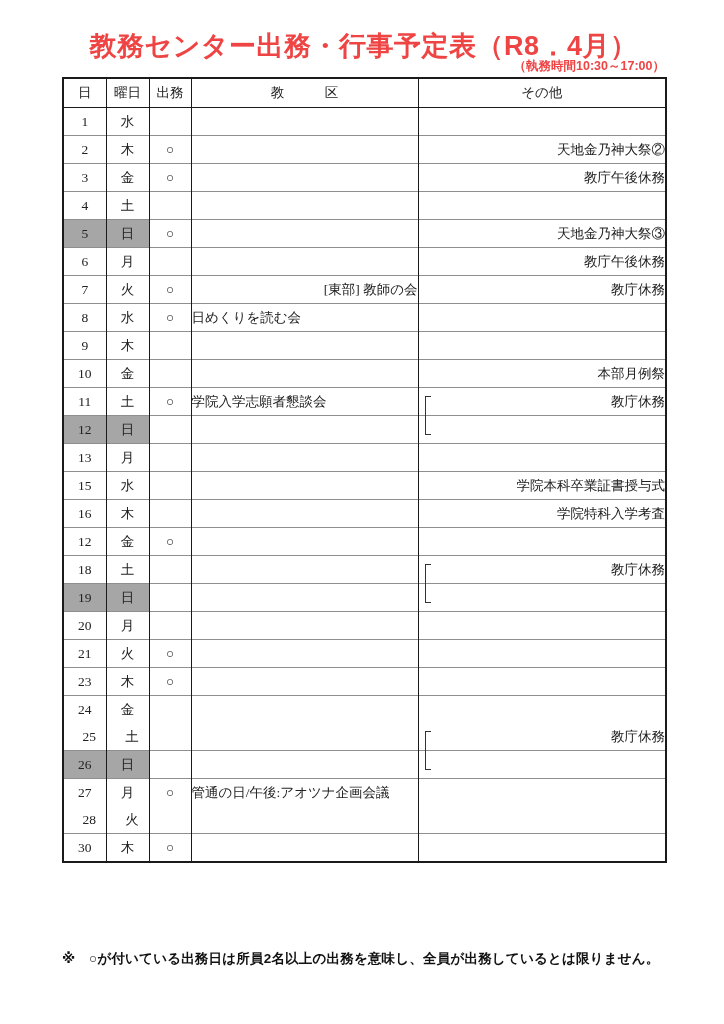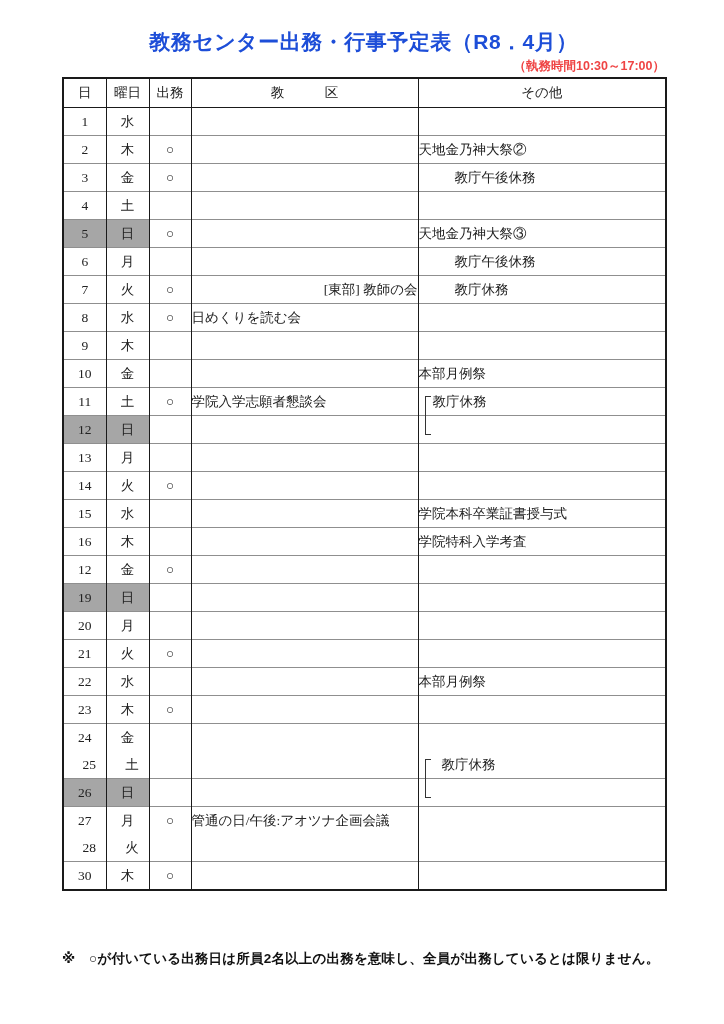--- a/index.html
+++ b/index.html
@@ -2,21 +2,21 @@
 <html><head>
 <meta charset="utf-8">
 <style>
   html,body{margin:0;padding:0;background:#ffffff;}
   body{width:724px;height:1024px;position:relative;overflow:hidden;
        font-family:"Liberation Serif","DejaVu Serif",serif;color:#1f1f1f;}
   .page{position:absolute;inset:0;background:#fff;}
 
   .title{position:absolute;top:28px;left:62px;width:603px;text-align:center;
          font-family:"Liberation Sans","DejaVu Sans",sans-serif;
-         font-weight:bold;font-size:21px;letter-spacing:.5px;color:#1d4ed8;}
+         font-weight:bold;font-size:27px;letter-spacing:.5px;color:#ef4444;}
   .subtitle{position:absolute;top:58px;left:62px;width:603px;text-align:right;
             font-family:"Liberation Sans","DejaVu Sans",sans-serif;
             font-weight:bold;font-size:12.5px;color:#ef4444;}
 
   table.sched{position:absolute;top:77px;left:62px;width:603px;
               border-collapse:collapse;table-layout:fixed;
               border:2px solid #1a1a1a;}
   table.sched col.c-day{width:43px;}
   table.sched col.c-wd{width:43px;}
   table.sched col.c-at{width:42px;}
@@ -33,21 +33,21 @@
                  white-space:nowrap;overflow:visible;color:#222;}
   table.sched td:last-child{border-right:none;}
   table.sched tbody tr:first-child td{border-top:none;}
   table.sched tr.nosep td{border-top:none;padding-left:9px;}
 
   td.day{text-align:center;font-size:13px;}
   td.wd{text-align:center;}
   td.at{text-align:center;font-size:14px;}
   td.ky{text-align:left;padding:0 5px;}
   td.ky.right{text-align:right;}
-  td.ot{text-align:left;padding-left:5px;position:relative;}
+  td.ot{text-align:right;padding-left:5px;position:relative;}
   td.ot.indent{padding-left:36px;}
   td.gray{background:#a6a6a6;}
 
   .bracket{position:absolute;left:6px;top:8px;width:5px;height:37px;
            border-left:1.3px solid #333;border-top:1.3px solid #333;
            border-bottom:1.3px solid #333;z-index:2;}
   .btext{margin-left:14px;}
 
   .footnote{position:absolute;top:950px;left:62px;width:640px;
             font-family:"Liberation Sans","DejaVu Sans",sans-serif;
@@ -164,27 +164,20 @@
       <td class="ot"></td>
     </tr>
         <tr>
       <td class="day">13</td>
       <td class="wd">月</td>
       <td class="at"></td>
       <td class="ky"></td>
       <td class="ot"></td>
     </tr>
         <tr>
-      <td class="day">14</td>
-      <td class="wd">火</td>
-      <td class="at">○</td>
-      <td class="ky"></td>
-      <td class="ot"></td>
-    </tr>
-        <tr>
       <td class="day">15</td>
       <td class="wd">水</td>
       <td class="at"></td>
       <td class="ky"></td>
       <td class="ot">学院本科卒業証書授与式</td>
     </tr>
         <tr>
       <td class="day">16</td>
       <td class="wd">木</td>
       <td class="at"></td>
@@ -192,46 +185,46 @@
       <td class="ot">学院特科入学考査</td>
     </tr>
         <tr>
       <td class="day">12</td>
       <td class="wd">金</td>
       <td class="at">○</td>
       <td class="ky"></td>
       <td class="ot"></td>
     </tr>
         <tr>
+      <td class="day">18</td>
+      <td class="wd">土</td>
+      <td class="at"></td>
+      <td class="ky"></td>
+      <td class="ot"><span class="bracket"></span><span class="btext">教庁休務</span></td>
+    </tr>
+        <tr>
       <td class="day gray">19</td>
       <td class="wd gray">日</td>
       <td class="at"></td>
       <td class="ky"></td>
       <td class="ot"></td>
     </tr>
         <tr>
       <td class="day">20</td>
       <td class="wd">月</td>
       <td class="at"></td>
       <td class="ky"></td>
       <td class="ot"></td>
     </tr>
         <tr>
       <td class="day">21</td>
       <td class="wd">火</td>
       <td class="at">○</td>
       <td class="ky"></td>
       <td class="ot"></td>
-    </tr>
-        <tr>
-      <td class="day">22</td>
-      <td class="wd">水</td>
-      <td class="at"></td>
-      <td class="ky"></td>
-      <td class="ot">本部月例祭</td>
     </tr>
         <tr>
       <td class="day">23</td>
       <td class="wd">木</td>
       <td class="at">○</td>
       <td class="ky"></td>
       <td class="ot"></td>
     </tr>
         <tr>
       <td class="day">24</td>

